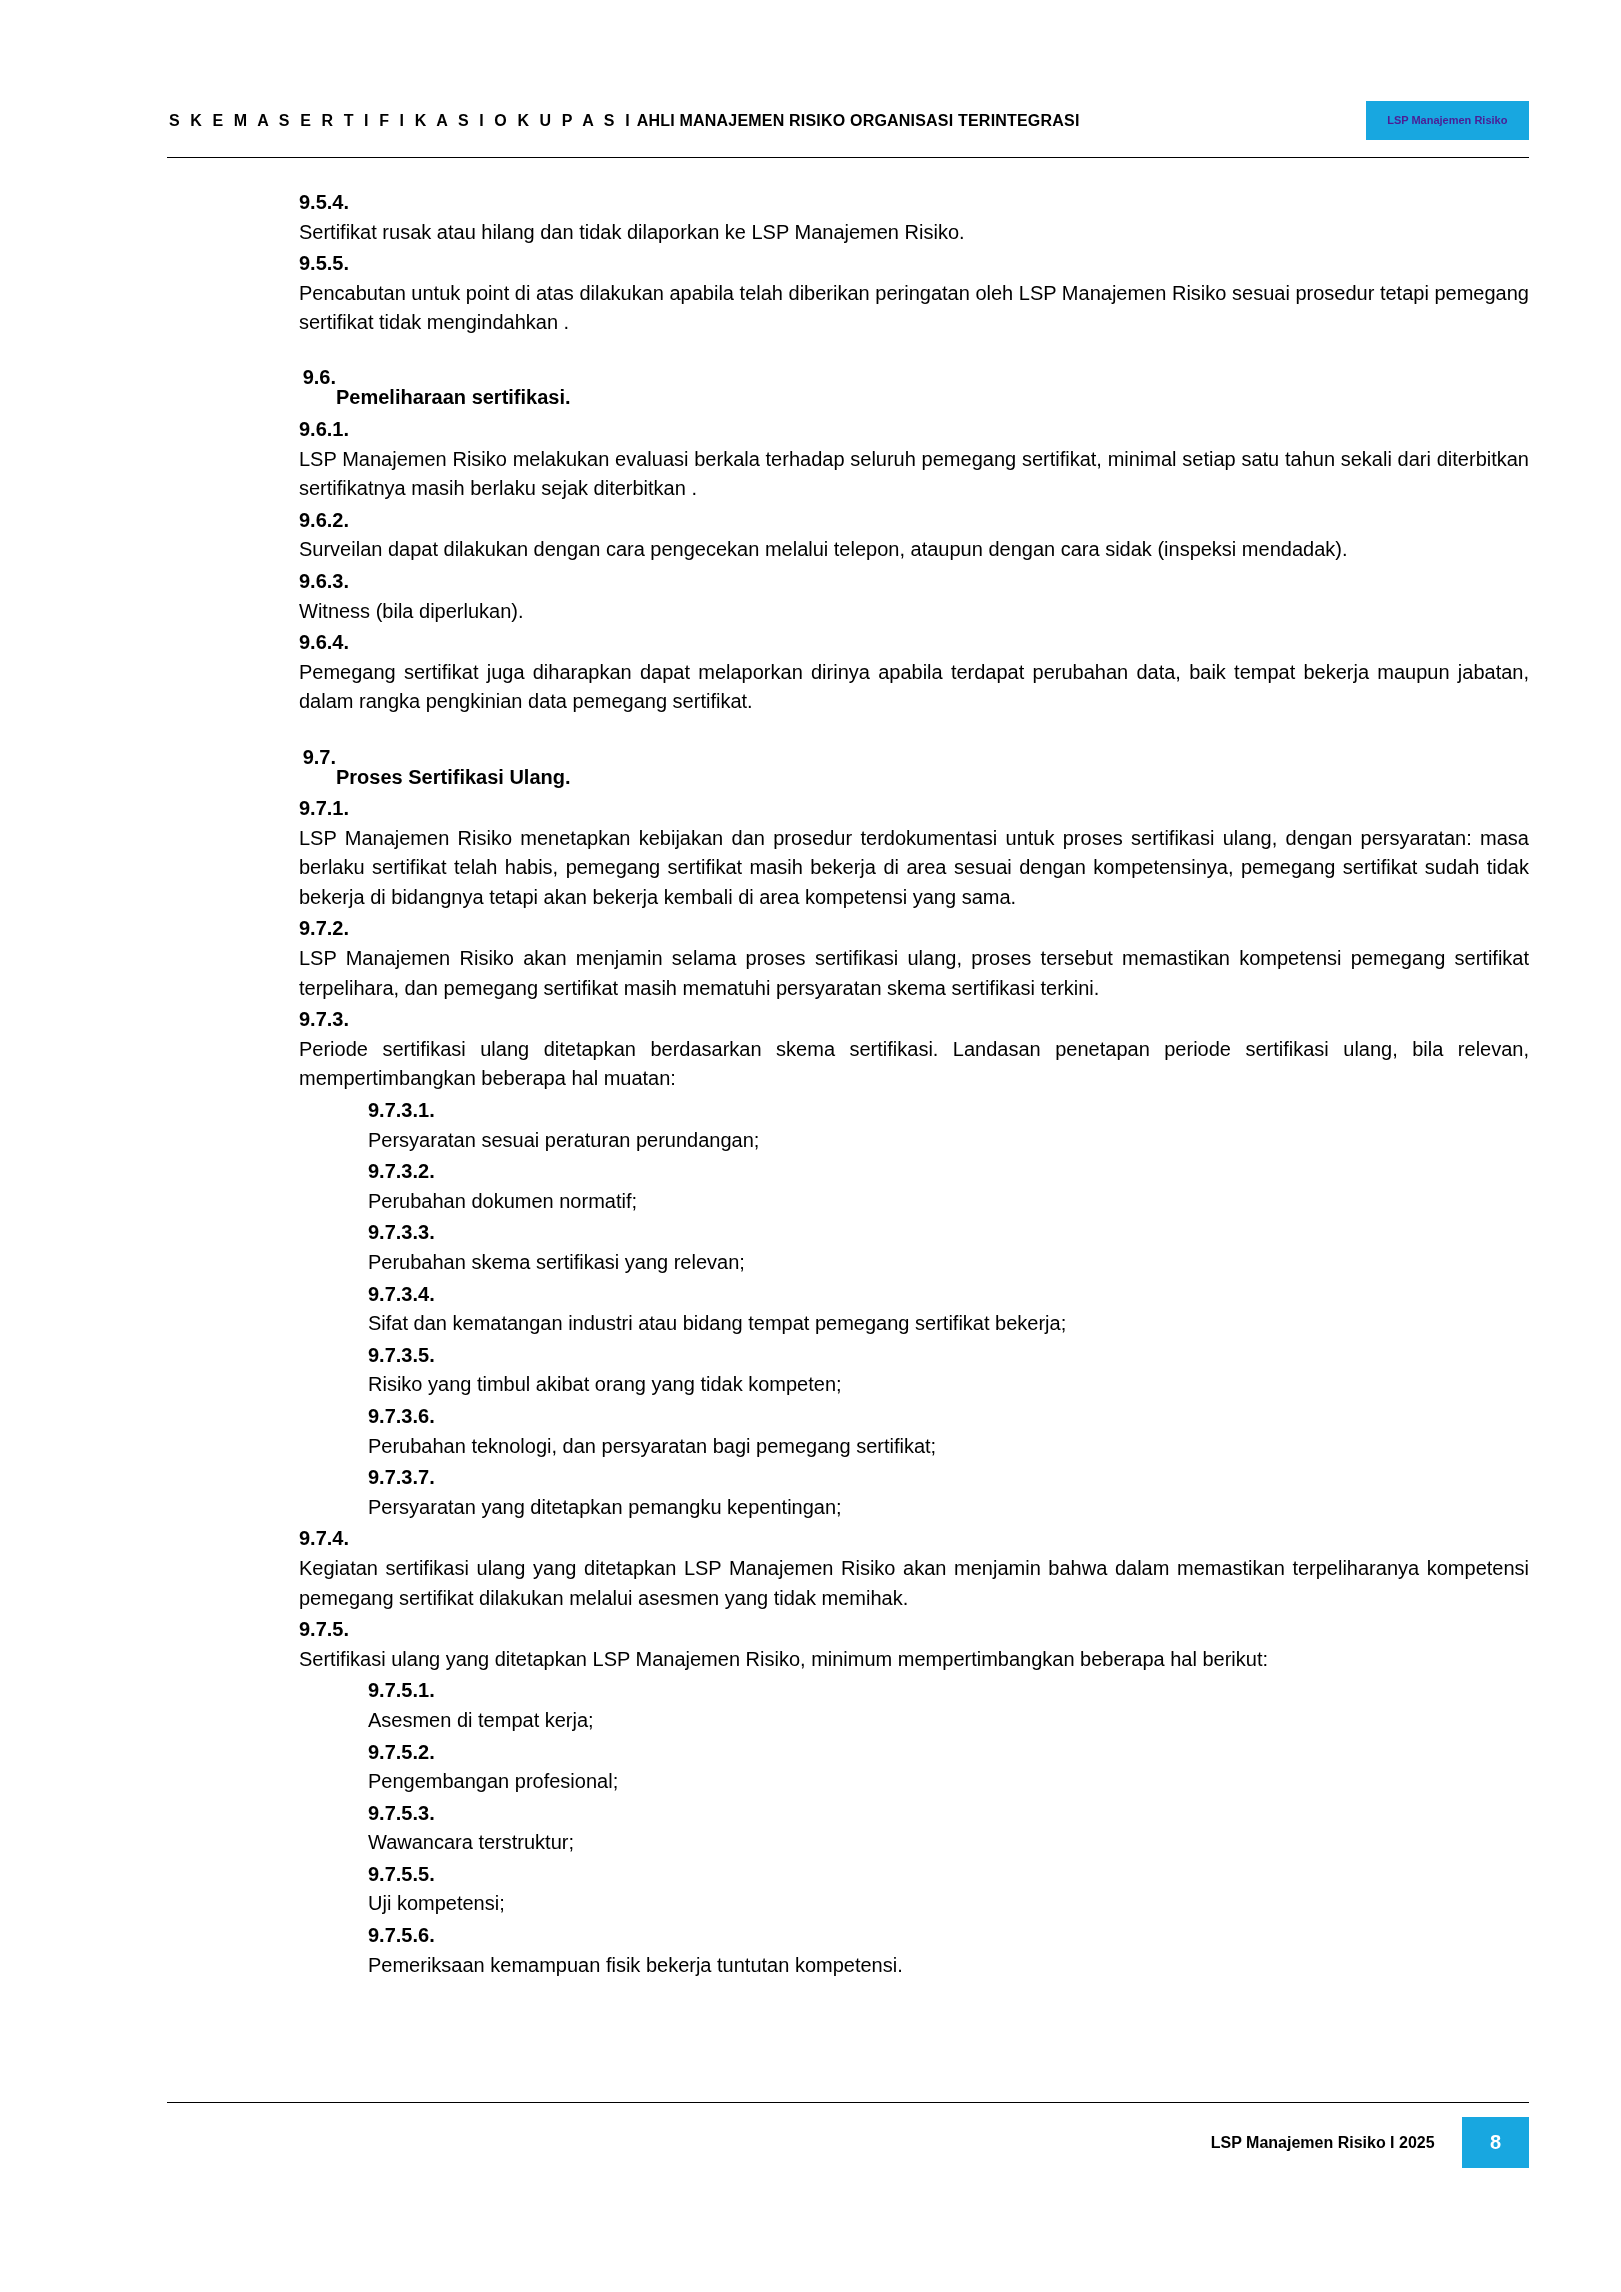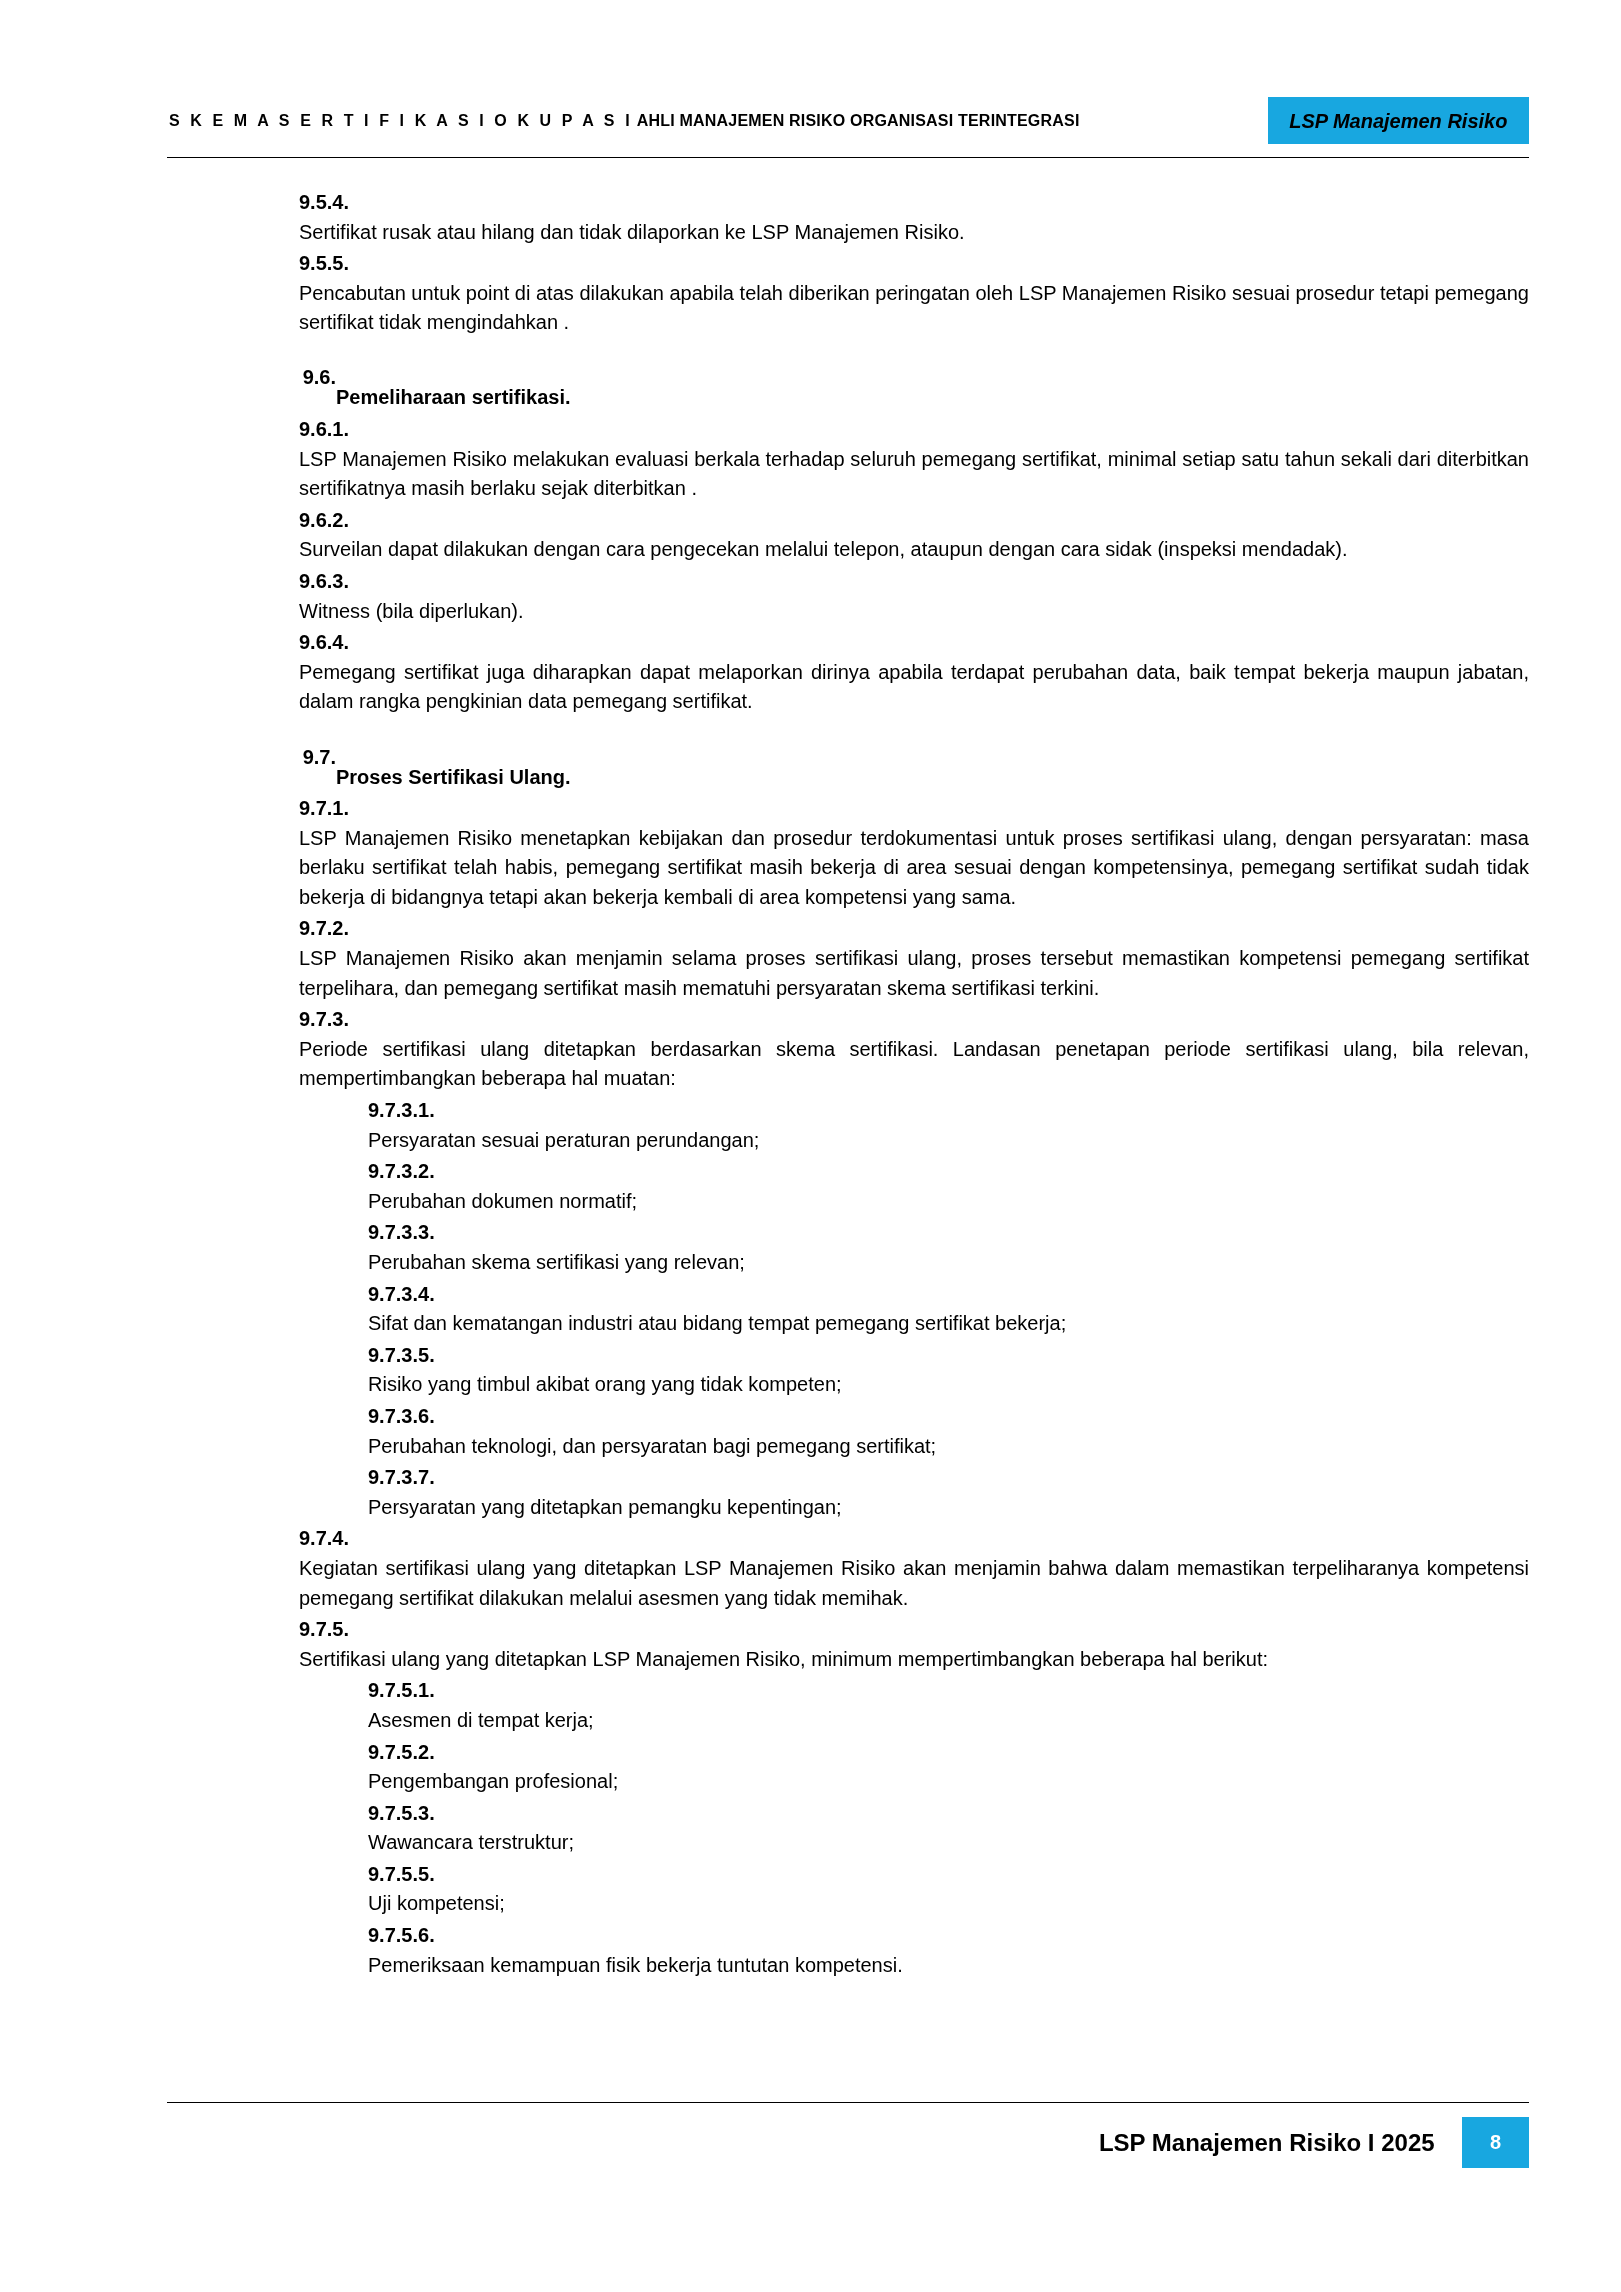--- a/index.html
+++ b/index.html
@@ -40,27 +40,26 @@
     letter-spacing: 0.2px;
     white-space: nowrap;
     flex: 1;
     padding-left: 2px;
   }
   .header-title .spaced {
     letter-spacing: 3.1px;
   }
   .header-badge {
     background: #18a7e0;
-    color: #000000;
-    font-size: 20px;
+    color: #4c1d95;
+    font-size: 11px;
     font-weight: bold;
     padding: 13.7px 21.6px;
     white-space: nowrap;
     line-height: 1;
-    font-style: italic;
   }
   .header-rule {
     position: absolute;
     left: 167px;
     top: 157px;
     width: 1362px;
     border-top: 1.6px solid #000000;
   }
 
   
@@ -119,21 +118,21 @@
     top: 2117px;
     width: 1362px;
     height: 51px;
     display: flex;
     justify-content: flex-end;
     align-items: stretch;
   }
   .footer-text {
     display: flex;
     align-items: center;
-    font-size: 24px;
+    font-size: 16px;
     font-weight: bold;
     padding-right: 27.4px;
   }
   .footer-page {
     background: #18a7e0;
     color: #ffffff;
     font-size: 20px;
     font-weight: bold;
     width: 67px;
     display: flex;

